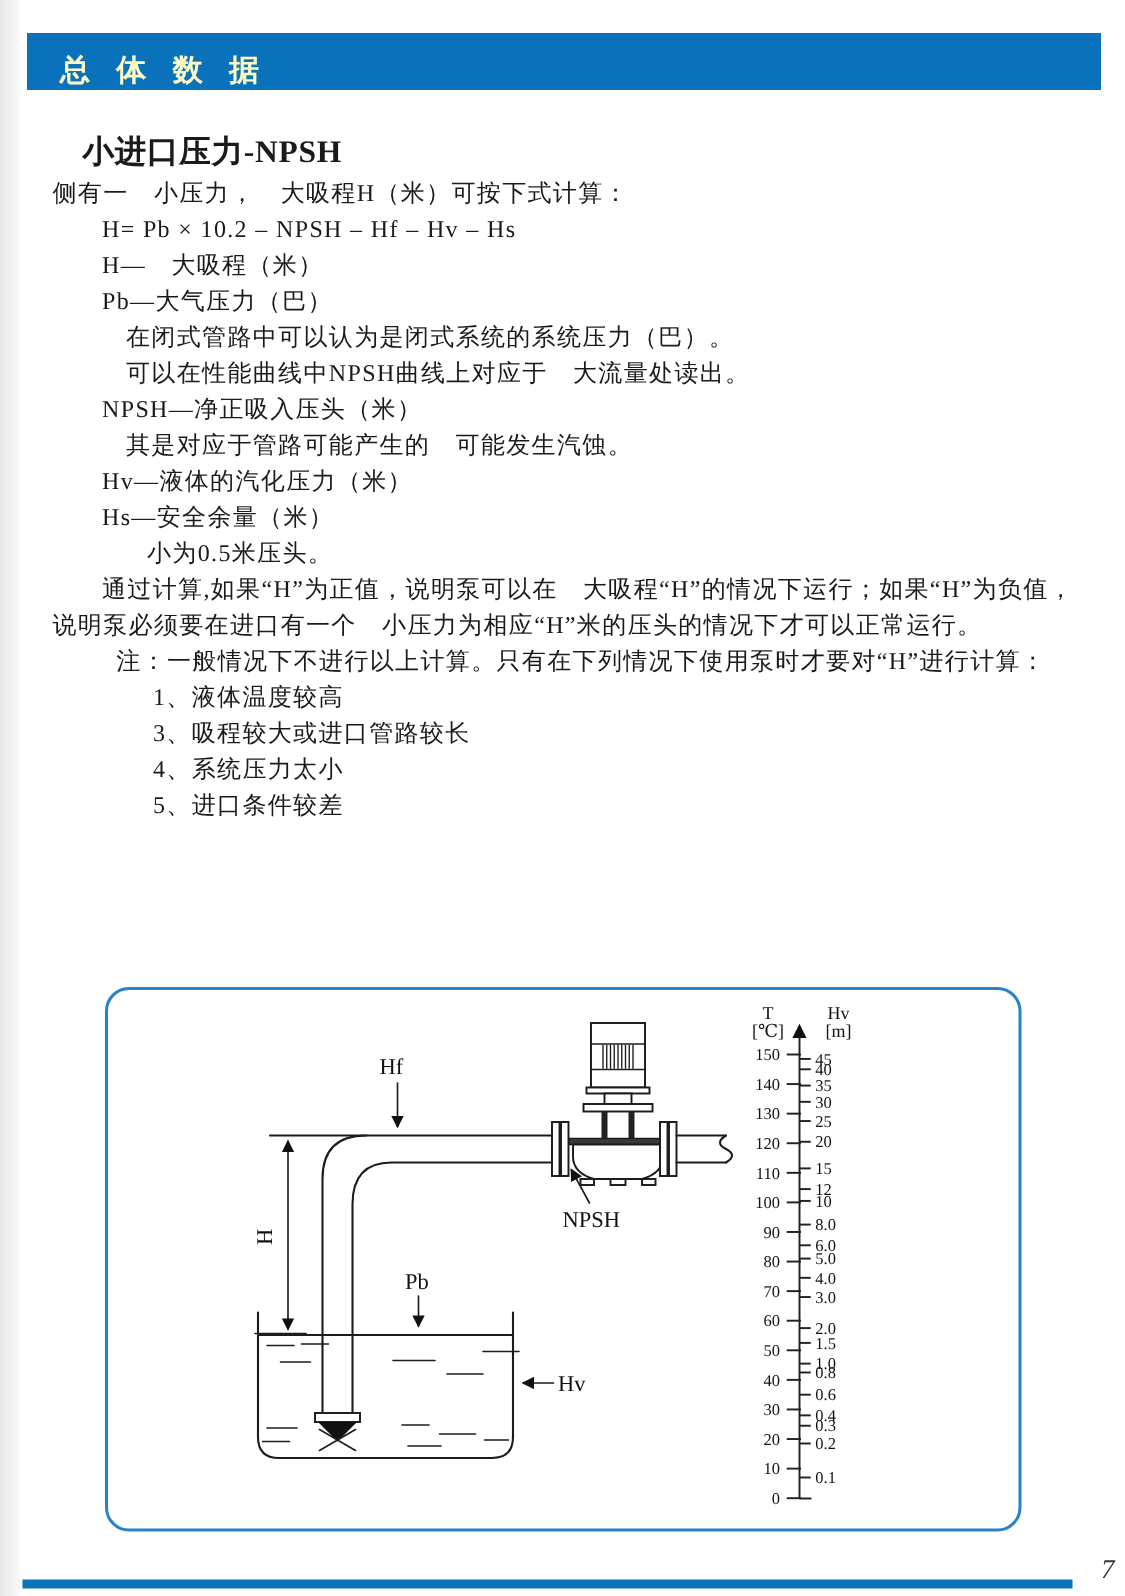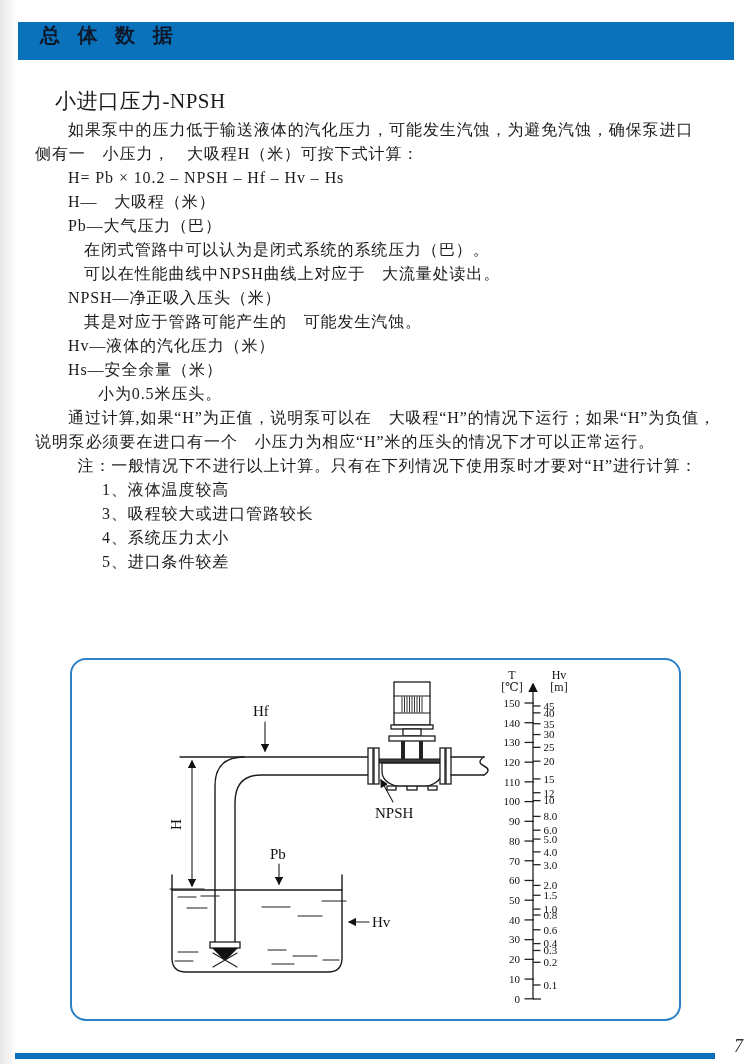--- a/index.html
+++ b/index.html
@@ -9,31 +9,31 @@
     font-family:"Liberation Serif","DejaVu Serif",serif;
     color:#1a1a1a;
   }
   .page-edge{
     position:absolute;left:0;top:0;width:14px;height:100%;
     background:linear-gradient(to right,#e6e6e6,#fbfbfb);
   }
   .header-bar{
     position:absolute;left:18px;top:22px;width:716px;height:38px;
     background:#0a72ba;
-    color:#0f172a;display:flex;align-items:flex-start;
+    color:#fef9c3;display:flex;align-items:flex-end;
     padding-left:22px;box-sizing:border-box;
     font-size:20px;font-weight:bold;letter-spacing:6px;
     font-family:"Liberation Sans","DejaVu Sans",sans-serif;
   }
   .article{
     position:absolute;left:35px;top:84px;width:682px;
   }
   .title{
     margin-left:20px;height:34px;line-height:34px;
-    font-size:21px;font-weight:normal;letter-spacing:0.5px;
+    font-size:21px;font-weight:bold;letter-spacing:0.5px;
   }
   .line{
     font-size:16px;line-height:24px;letter-spacing:0.9px;
     white-space:nowrap;
   }
   .line.flush{padding-left:0;}
   .line.indent2{padding-left:33px;}
   .line.sub{padding-left:49px;}
   .line.sub2{padding-left:63px;}
   .line.note{padding-left:23px;text-align:center;}
@@ -66,21 +66,20 @@
 
 <div class="page-edge"></div>
 
 <div class="header-bar" style="background: rgb(10, 114, 186);">
   <span>总 体 数 据</span>
 </div>
 
 <div class="article">
   <div class="title">小进口压力-NPSH</div>
   <div>
-      <div class="line indent2">如果泵中的压力低于输送液体的汽化压力，可能发生汽蚀，为避免汽蚀，确保泵进口</div>
       <div class="line flush">侧有一　小压力，　大吸程H（米）可按下式计算：</div>
       <div class="line indent2">H= Pb × 10.2 – NPSH – Hf – Hv – Hs</div>
       <div class="line indent2">H—　大吸程（米）</div>
       <div class="line indent2">Pb—大气压力（巴）</div>
       <div class="line sub">在闭式管路中可以认为是闭式系统的系统压力（巴）。</div>
       <div class="line sub">可以在性能曲线中NPSH曲线上对应于　大流量处读出。</div>
       <div class="line indent2">NPSH—净正吸入压头（米）</div>
       <div class="line sub">其是对应于管路可能产生的　可能发生汽蚀。</div>
       <div class="line indent2">Hv—液体的汽化压力（米）</div>
       <div class="line indent2">Hs—安全余量（米）</div>

